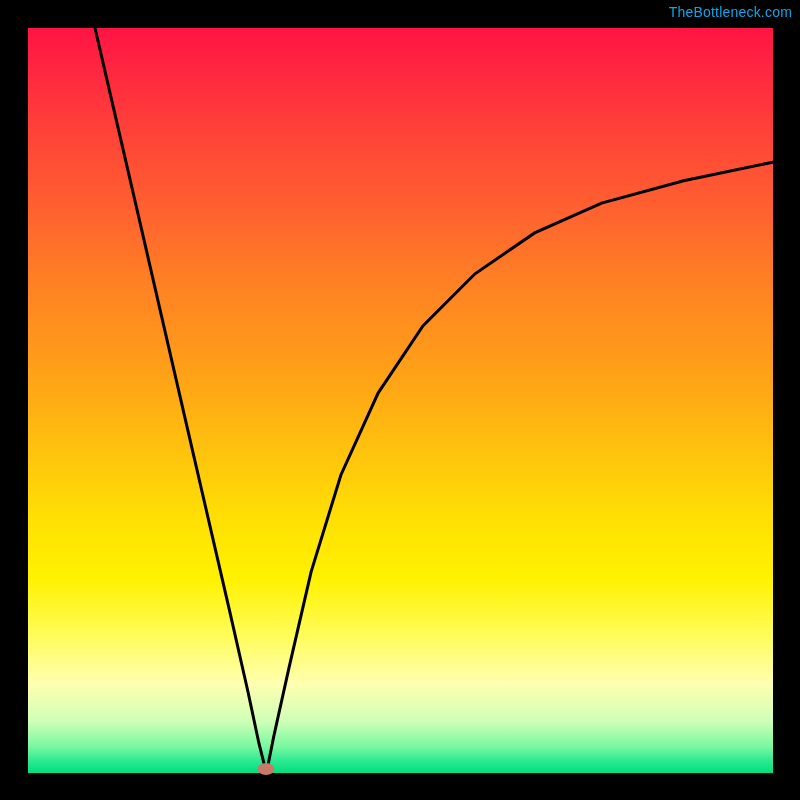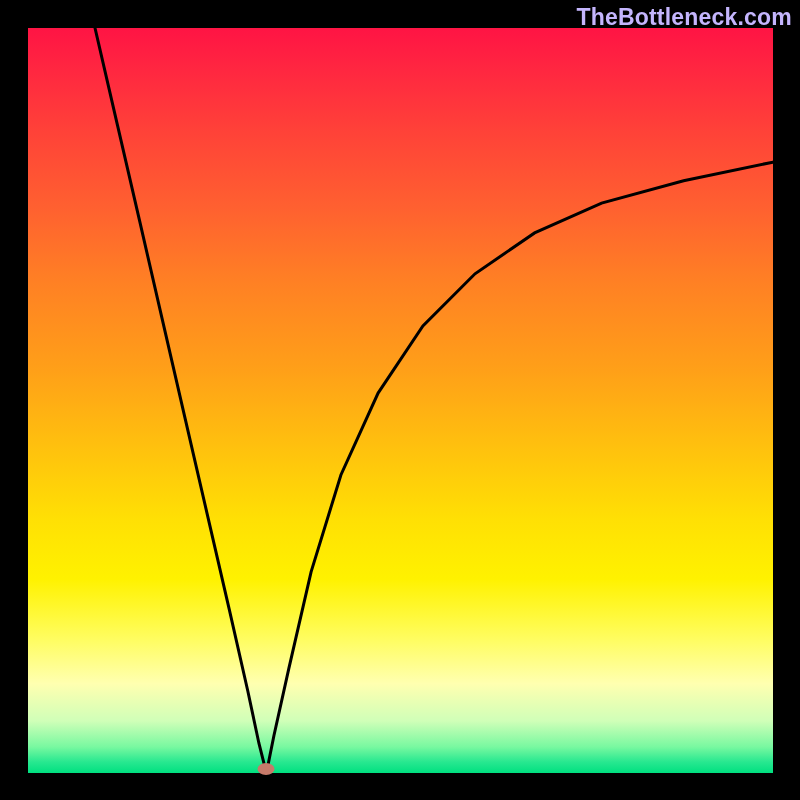--- a/index.html
+++ b/index.html
@@ -55,23 +55,23 @@
     width: 17px;
     height: 12px;
     background: #c77a6a;
     border-radius: 50%;
     transform: translate(-50%, -50%);
   }
   .watermark {
     position: absolute;
     top: 4px;
     right: 8px;
-    color: #c4b5fd;
-    font-size: 23px;
-    font-weight: 700;
+    color: #0ea5e9;
+    font-size: 14px;
+    font-weight: 400;
     letter-spacing: 0.2px;
     user-select: none;
   }
 </style>
 </head>
 <body>
 
 <div class="frame">
   <div class="watermark">TheBottleneck.com</div>
   <div class="plot">

